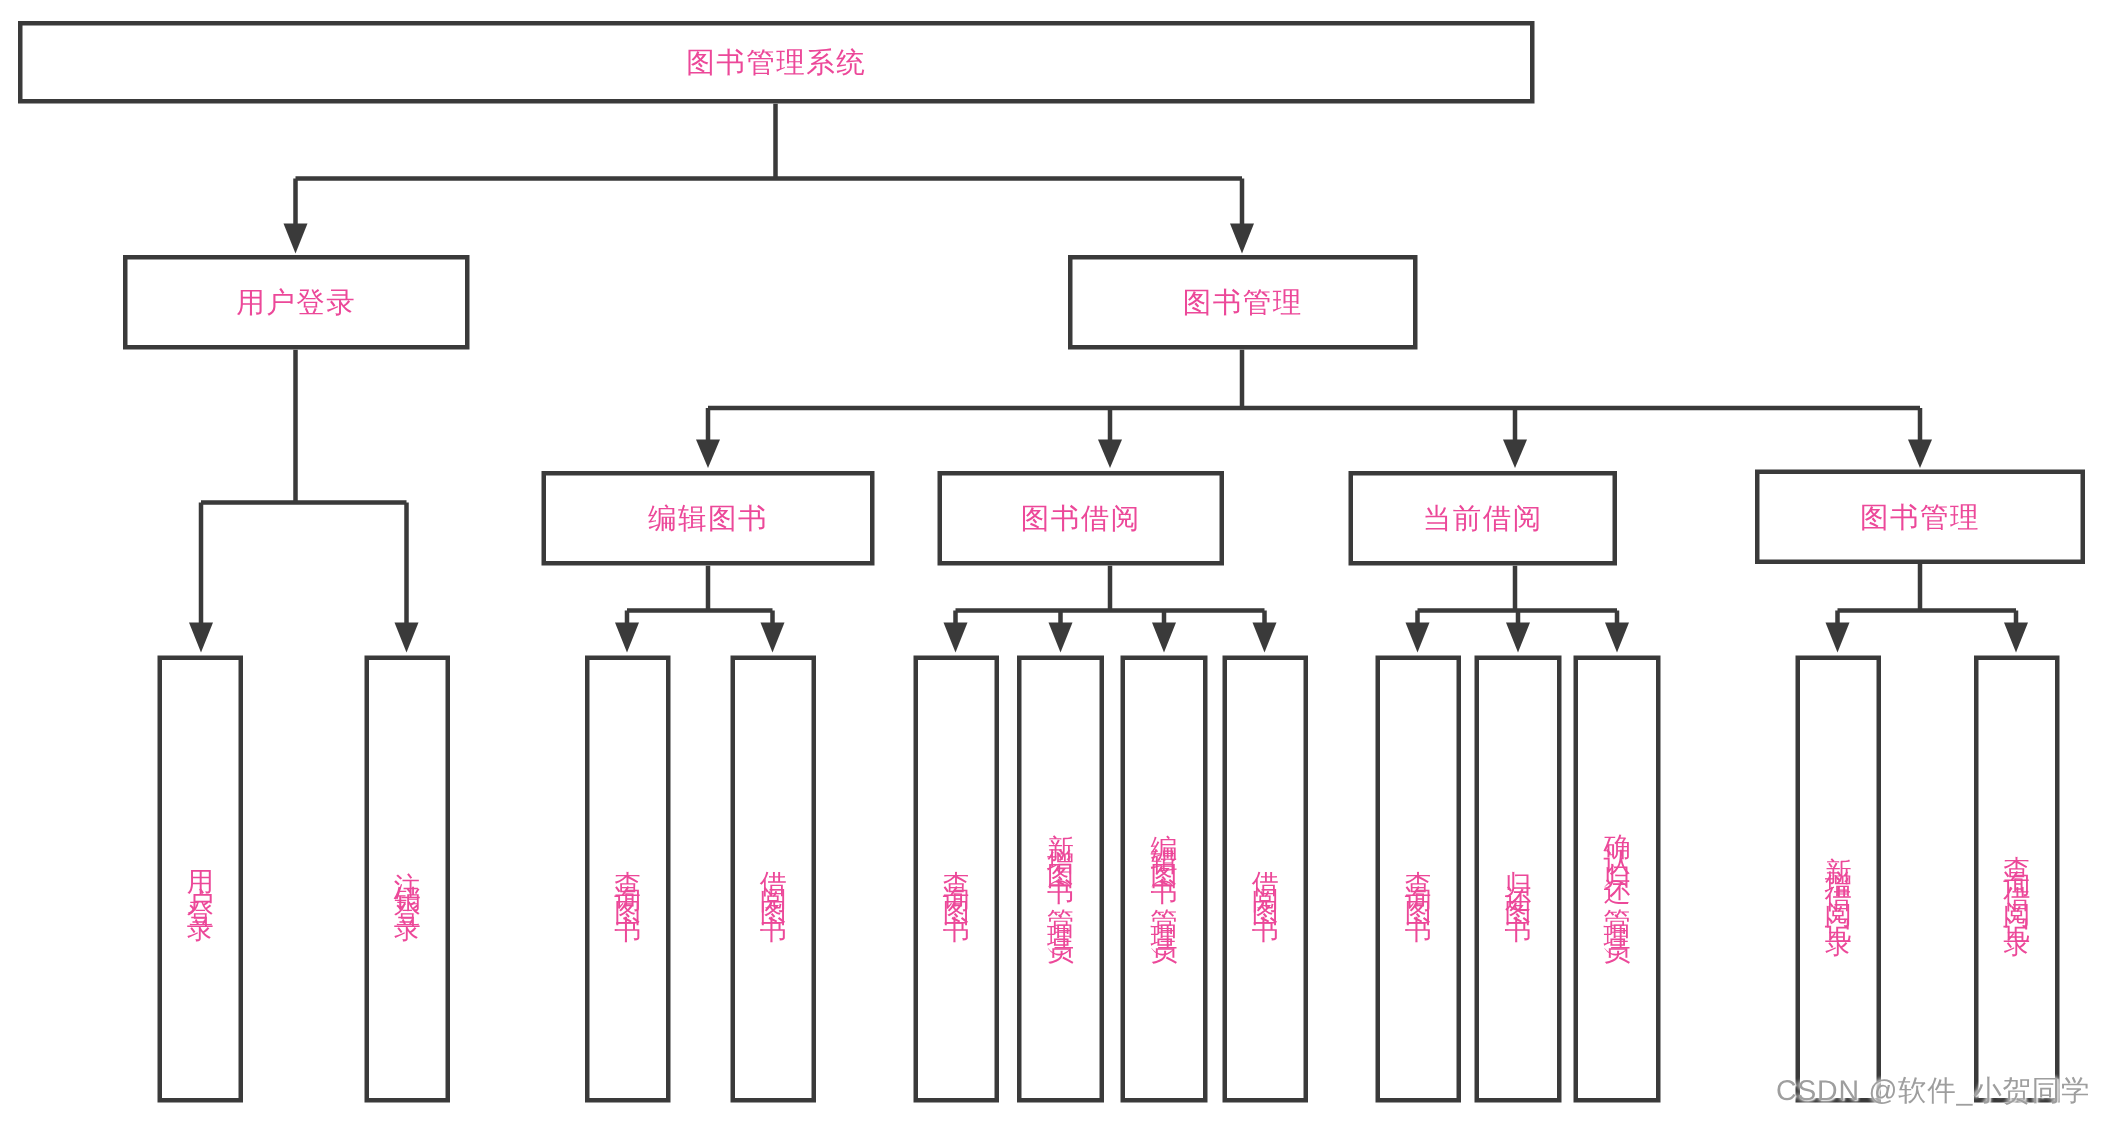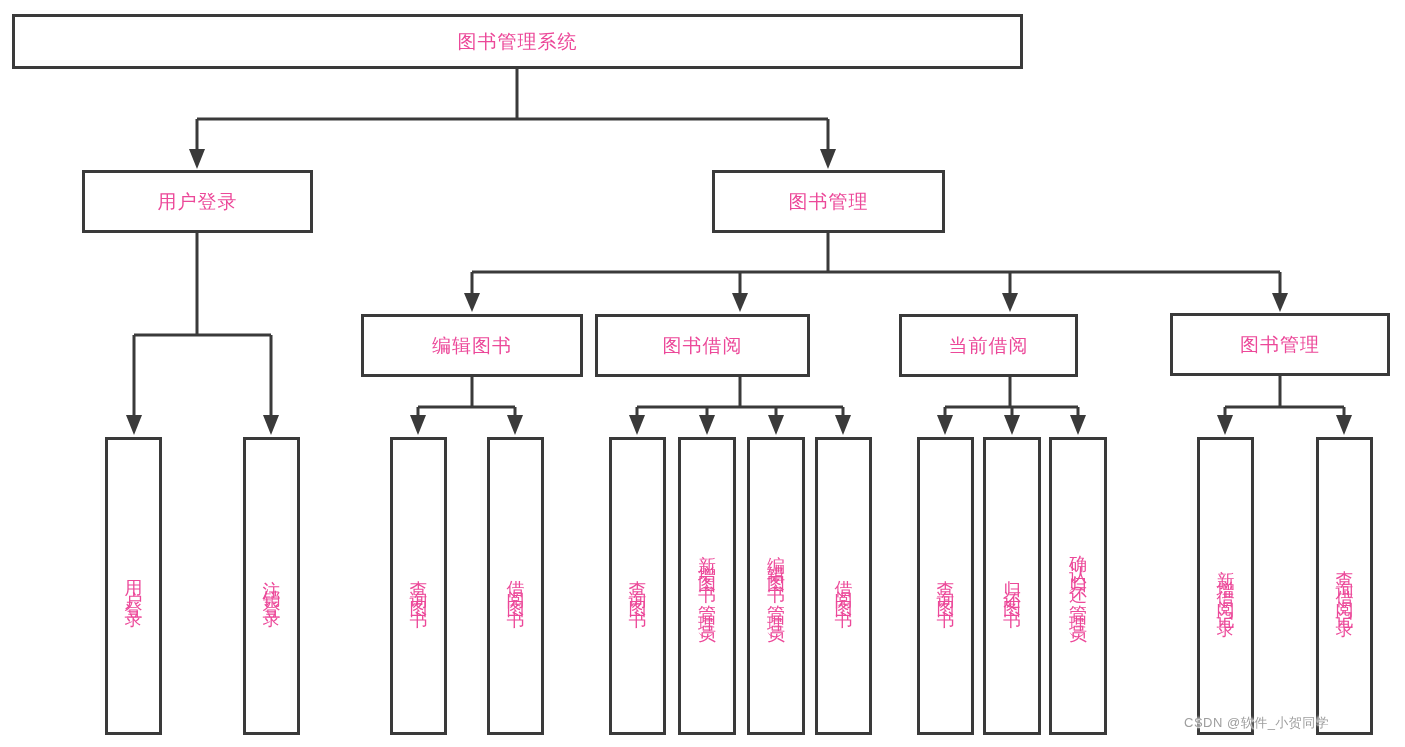--- a/index.html
+++ b/index.html
@@ -43,21 +43,21 @@
     writing-mode: vertical-rl;
     text-orientation: mixed;
     letter-spacing: 10px;
     line-height: 1;
     white-space: nowrap;
   }
   .watermark {
     position: absolute;
     left: 1184px;
     top: 714px;
-    font-size: 13px;
+    font-size: 19px;
     color: #9e9e9e;
     letter-spacing: 0.5px;
     white-space: nowrap;
     z-index: 3;
     text-shadow: 0 0 3px #ffffff, 0 0 3px #ffffff, 1px 1px 1px rgba(255,255,255,0.85);
   }
 </style>
 </head>
 <body>
 
@@ -113,21 +113,21 @@
   <div class="node h" style="left:82px; top:170px; width:231px; height:63px">
     <span class="lbl">用户登录</span>
   </div>
   <div class="node h" style="left:712px; top:170px; width:233px; height:63px">
     <span class="lbl">图书管理</span>
   </div>
 
   <div class="node h" style="left:361px; top:314px; width:222px; height:63px">
     <span class="lbl">编辑图书</span>
   </div>
-  <div class="node h" style="left:595px; top:314px; width:215px; height:63px">
+  <div class="node h" style="left:625px; top:314px; width:191px; height:63px">
     <span class="lbl">图书借阅</span>
   </div>
   <div class="node h" style="left:899px; top:314px; width:179px; height:63px">
     <span class="lbl">当前借阅</span>
   </div>
   <div class="node h" style="left:1170px; top:313px; width:220px; height:63px">
     <span class="lbl">图书管理</span>
   </div>
 
   <div class="node v" style="left:105px; top:437px; width:57px; height:298px">

